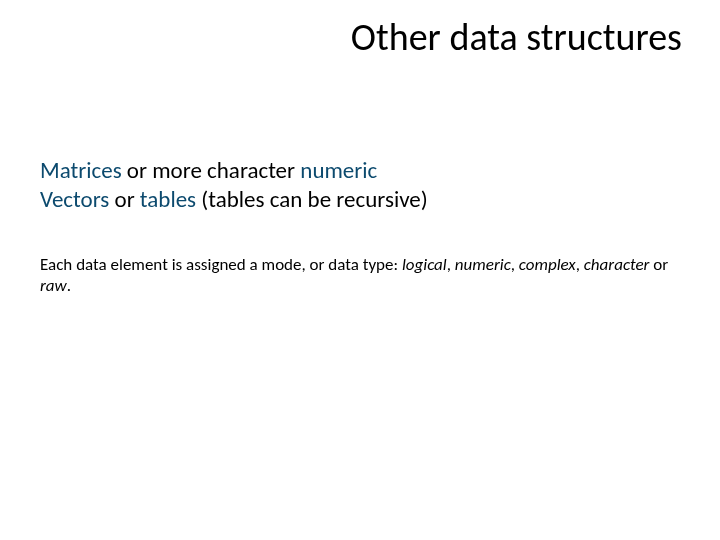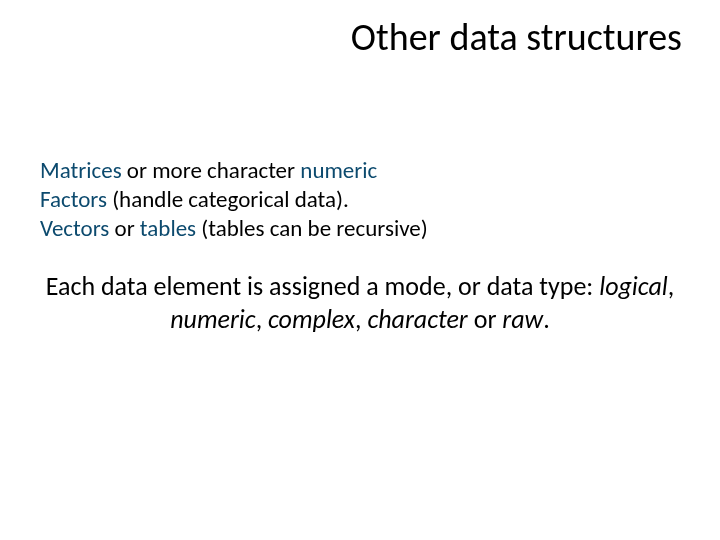--- a/index.html
+++ b/index.html
@@ -33,42 +33,38 @@
     left: 40px;
     right: 40px;
     font-size: 23px;
     line-height: 1.25;
     color: #000;
   }
   .term {
     color: #0c4a6e;
   }
   .para {
-    margin-top: 28px;
-    font-size: 26px;
+    margin-top: 40px;
+    font-size: 17px;
     line-height: 1.25;
-    text-align: center;
   }
   .ital { font-style: italic; }
 </style>
 </head>
 <body>
 
 <div class="slide">
 
   <div class="title">Other data structures</div>
 
   <div class="body">
     <div>
       <span class="term">Matrices</span><span> or more character </span><span class="term">numeric</span>
     </div>
     <div>
-      <span class="term">Factors</span><span> (handle categorical data).</span>
-    </div>
-    <div>
       <span class="term">Vectors</span><span> or </span><span class="term">tables</span><span> (tables can be recursive)</span>
     </div>
 
     <div class="para">
       <span>Each data element is assigned a mode, or data type: </span><span class="ital">logical</span><span>, </span><span class="ital">numeric</span><span>, </span><span class="ital">complex</span><span>, </span><span class="ital">character</span><span> or </span><span class="ital">raw</span><span>.</span>
     </div>
   </div>
 
 </div>
 

